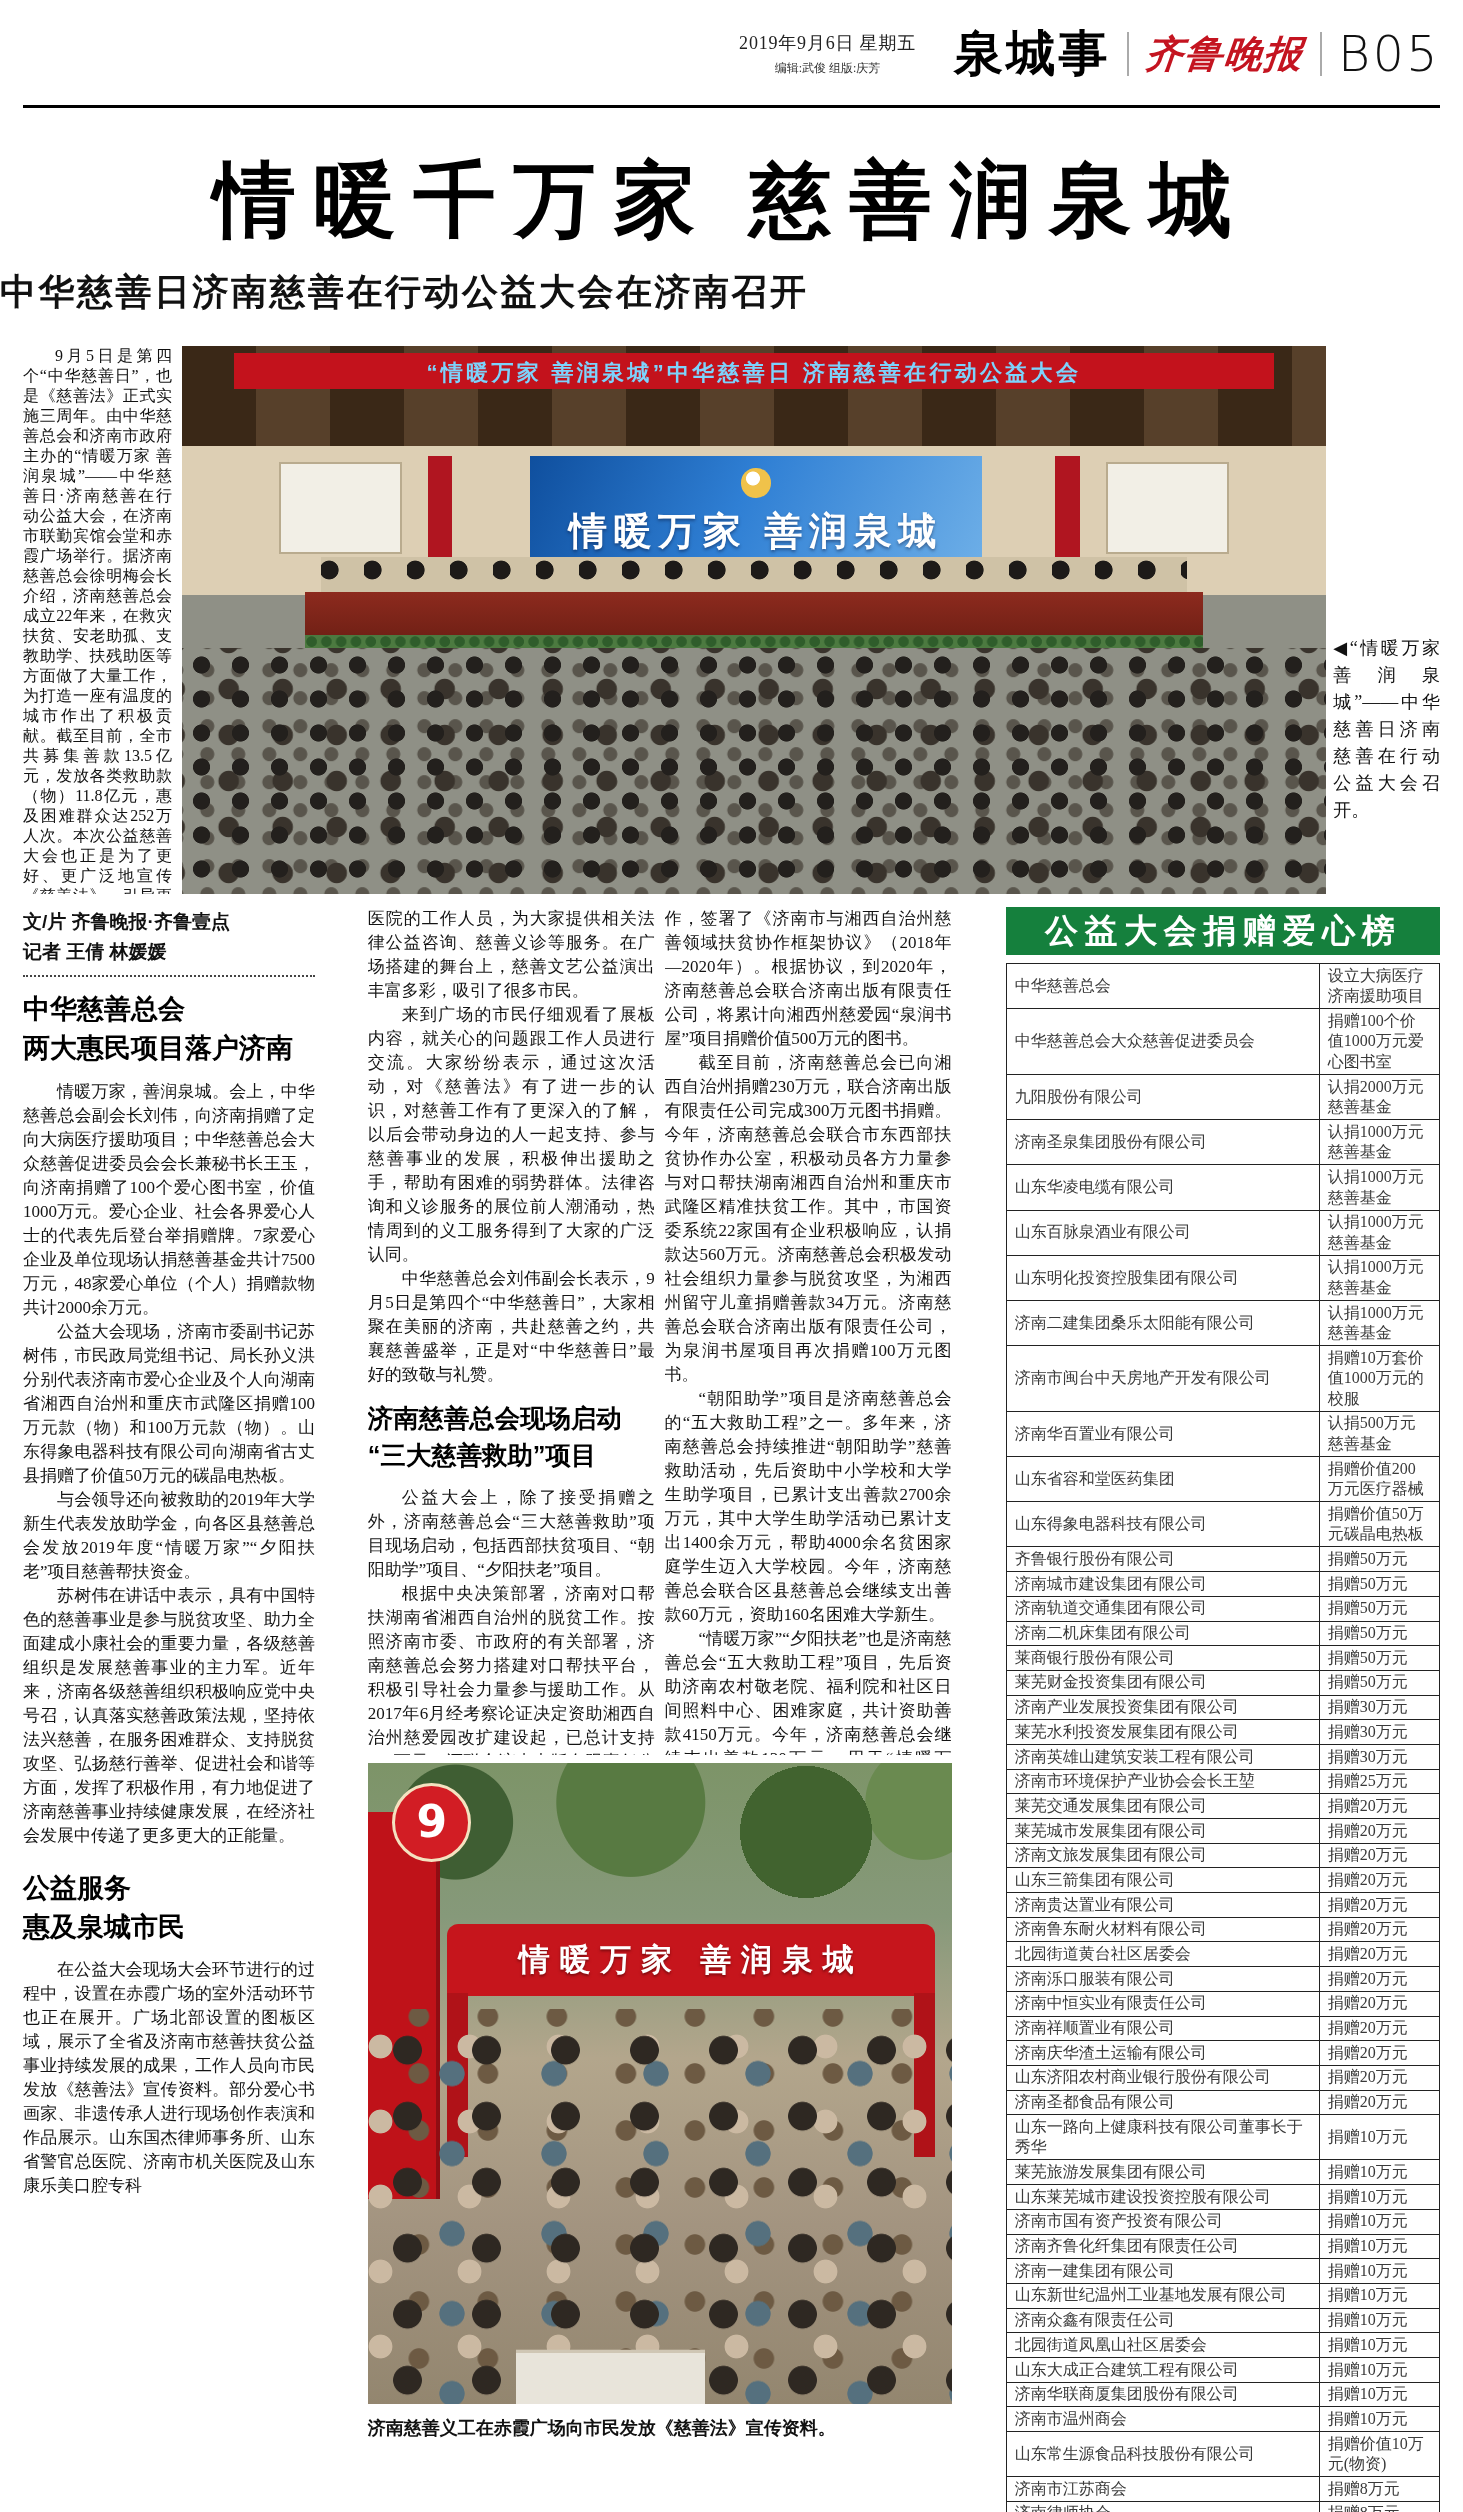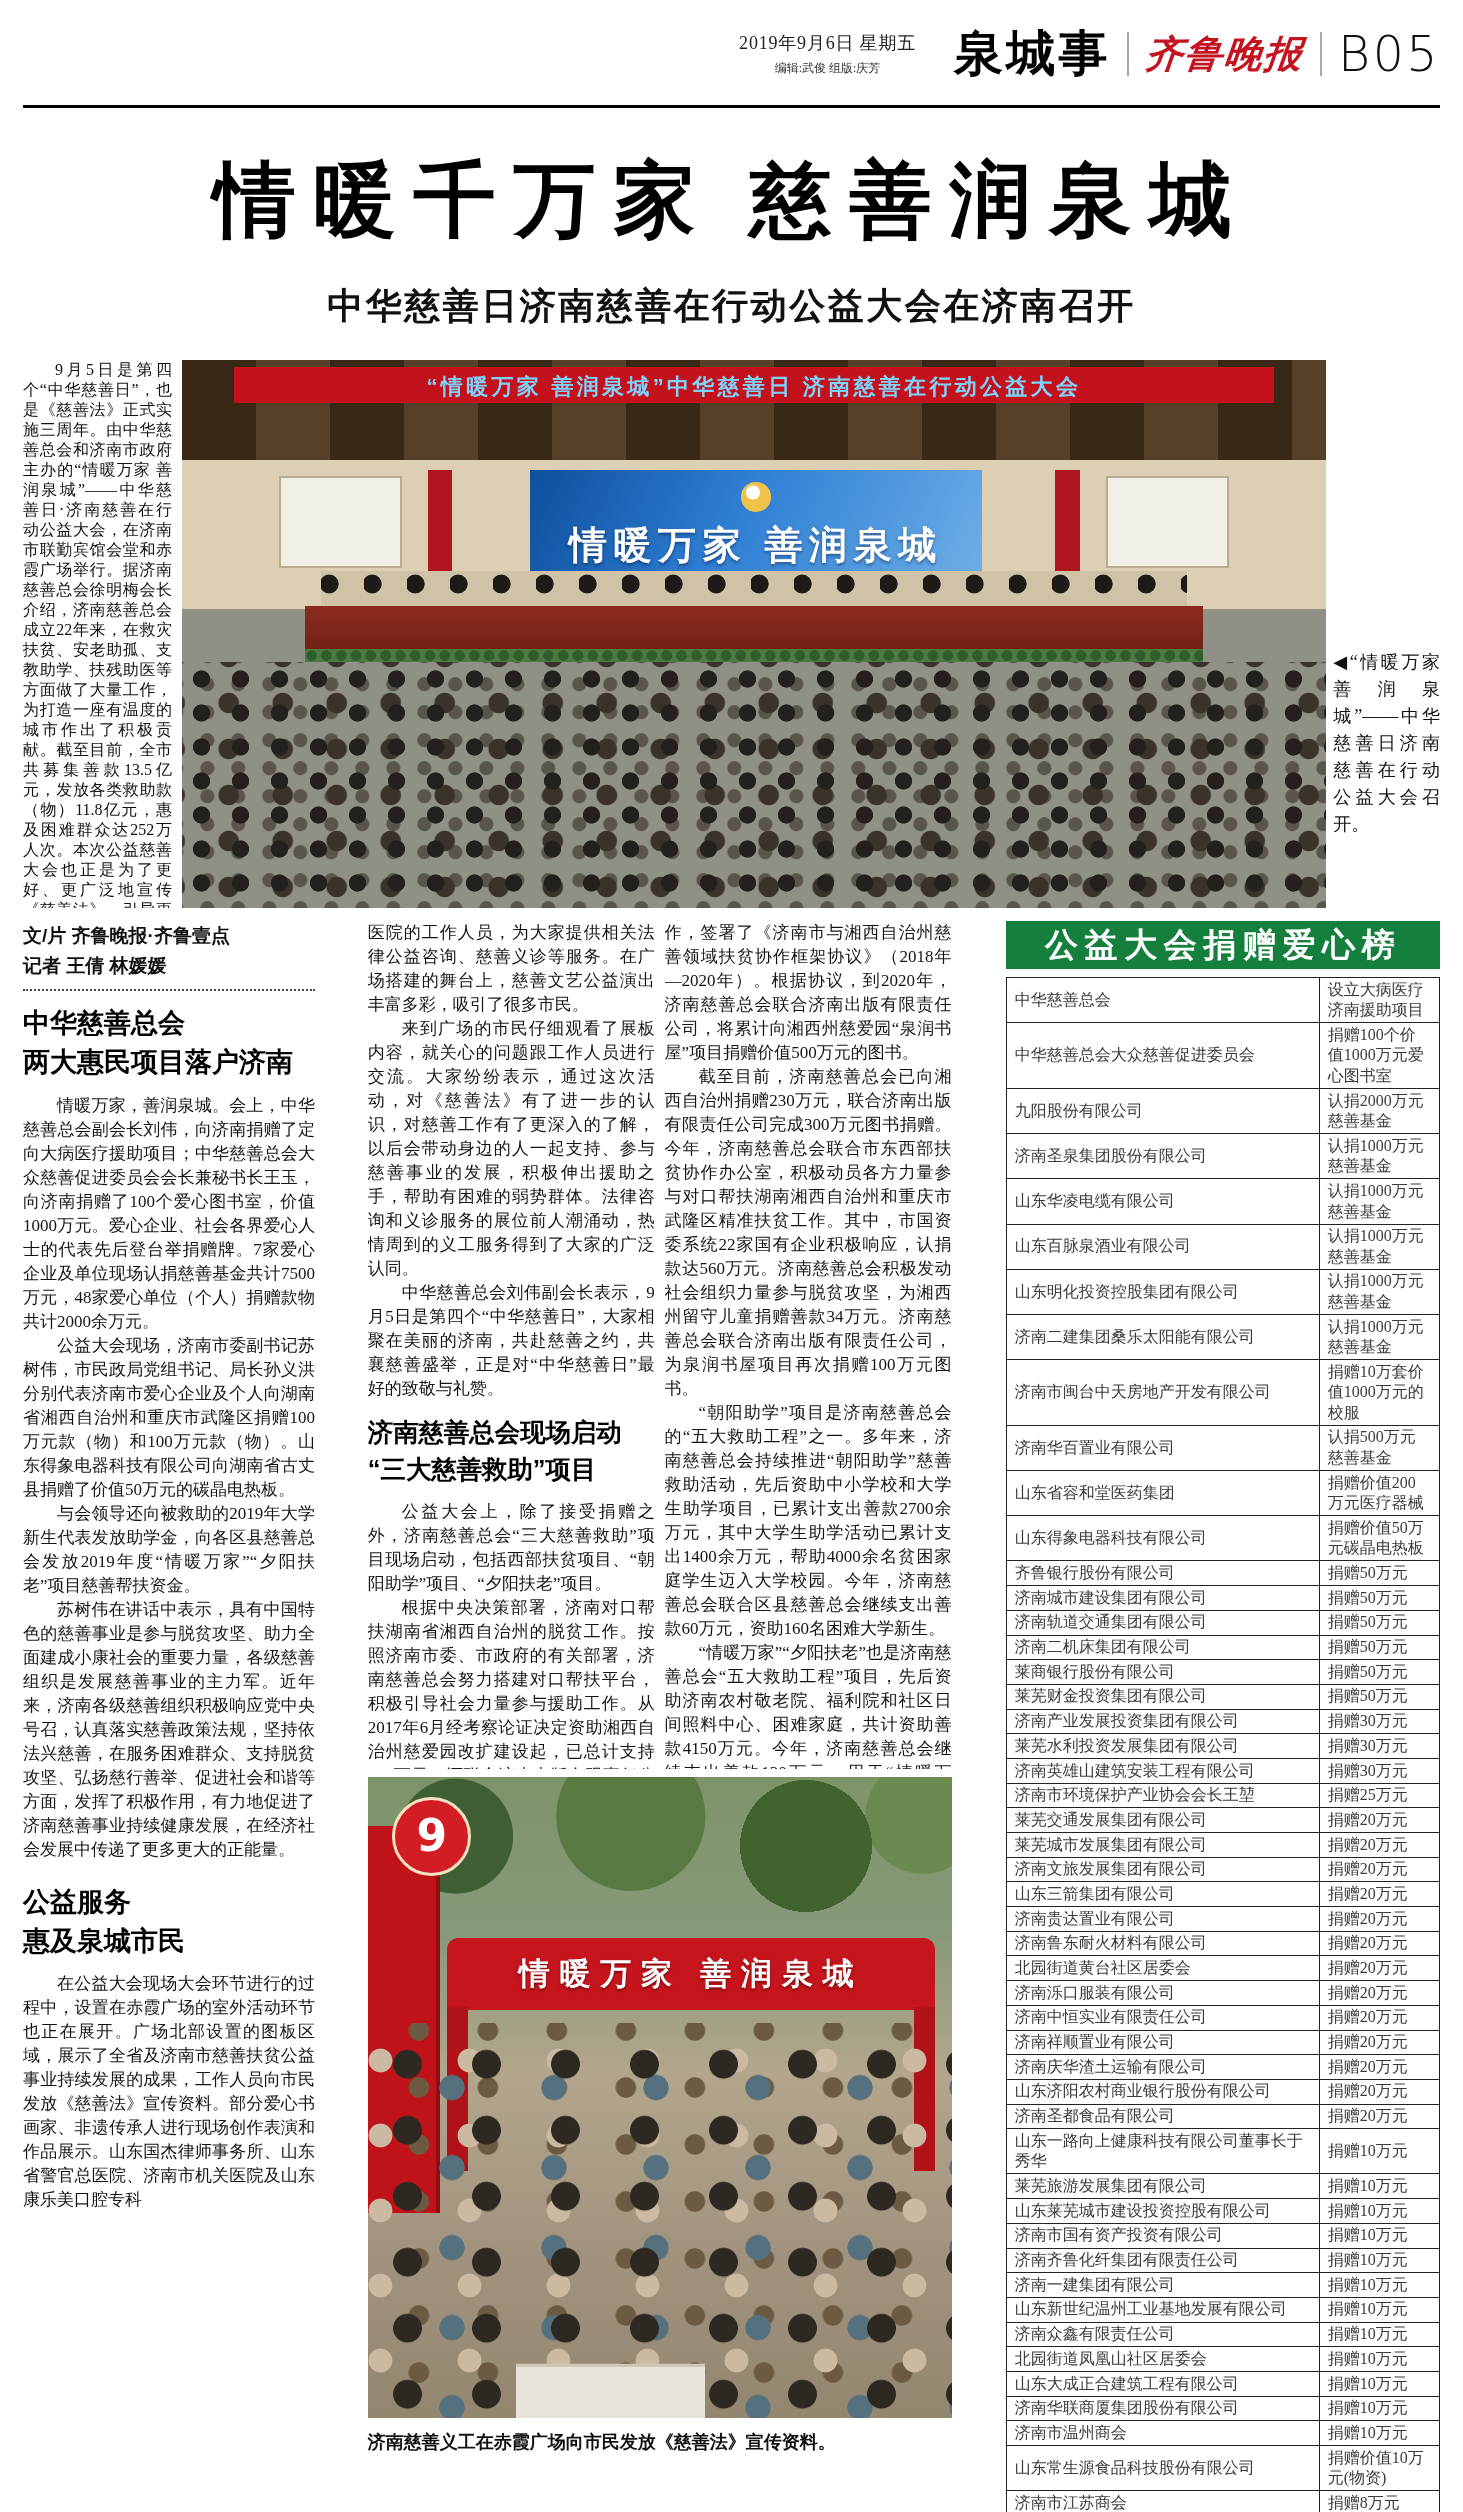--- a/index.html
+++ b/index.html
@@ -13,21 +13,21 @@
   .date-line2 { font-size:12px; margin-top:4.9px; color:#333; }
   .section-title { font-family:"Liberation Sans","DejaVu Sans",sans-serif; font-size:49px; font-weight:900; letter-spacing:3.3px; color:#000; }
   .hsep { width:1.6px; height:44px; background:#aaa; margin:0 16.4px; }
   .brand { color:#c41420; font-size:38px; font-weight:700; font-style:italic; letter-spacing:1.6px; transform:skewX(-6deg); }
   .page-num { font-family:"DejaVu Sans","Liberation Sans",sans-serif; font-size:49px; font-weight:200; letter-spacing:2.5px; color:#111; }
   .top-rule { height:2.5px; background:#000; margin:18px 23px 0 23px; }
 
   
   .headline { text-align:center; margin-top:38px; font-family:"Liberation Sans","DejaVu Sans",sans-serif; font-size:82px; font-weight:900; letter-spacing:18px; color:#000; white-space:nowrap; }
   .headline .gap { display:inline-block; width:36px; }
-  .subhead { text-align:center; margin-top:26px; font-size:36px; font-weight:700; letter-spacing:2.5px; font-family:"Liberation Sans","DejaVu Sans",sans-serif; }
+  .subhead { margin-top:12px; font-size:36px; font-weight:700; letter-spacing:2.5px; font-family:"Liberation Sans","DejaVu Sans",sans-serif; }
 
   
   .lead-row { display:flex; margin:29.5px 23px 0 23px; }
   .lead-text { width:162px; height:548px; overflow:hidden; font-size:16px; line-height:20px; text-align:justify; color:#111; }
   .lead-text p { text-indent:2em; }
   .main-photo { width:1144px; height:548px; margin-left:9.8px; position:relative; overflow:hidden; background:#8f9086; flex:none; }
   .mp-ceiling { position:absolute; top:0; left:0; right:0; height:100px;
       background:repeating-linear-gradient(90deg,#3a2817 0 74px,#57402a 74px 148px), #3a2817; }
   .mp-banner { position:absolute; top:7px; left:52px; right:52px; height:36px; background:#c3121c; color:#7dd3fc;
       font-family:"Liberation Sans",sans-serif; font-weight:700; font-size:22px; line-height:39px; text-align:center; letter-spacing:3.3px; }

